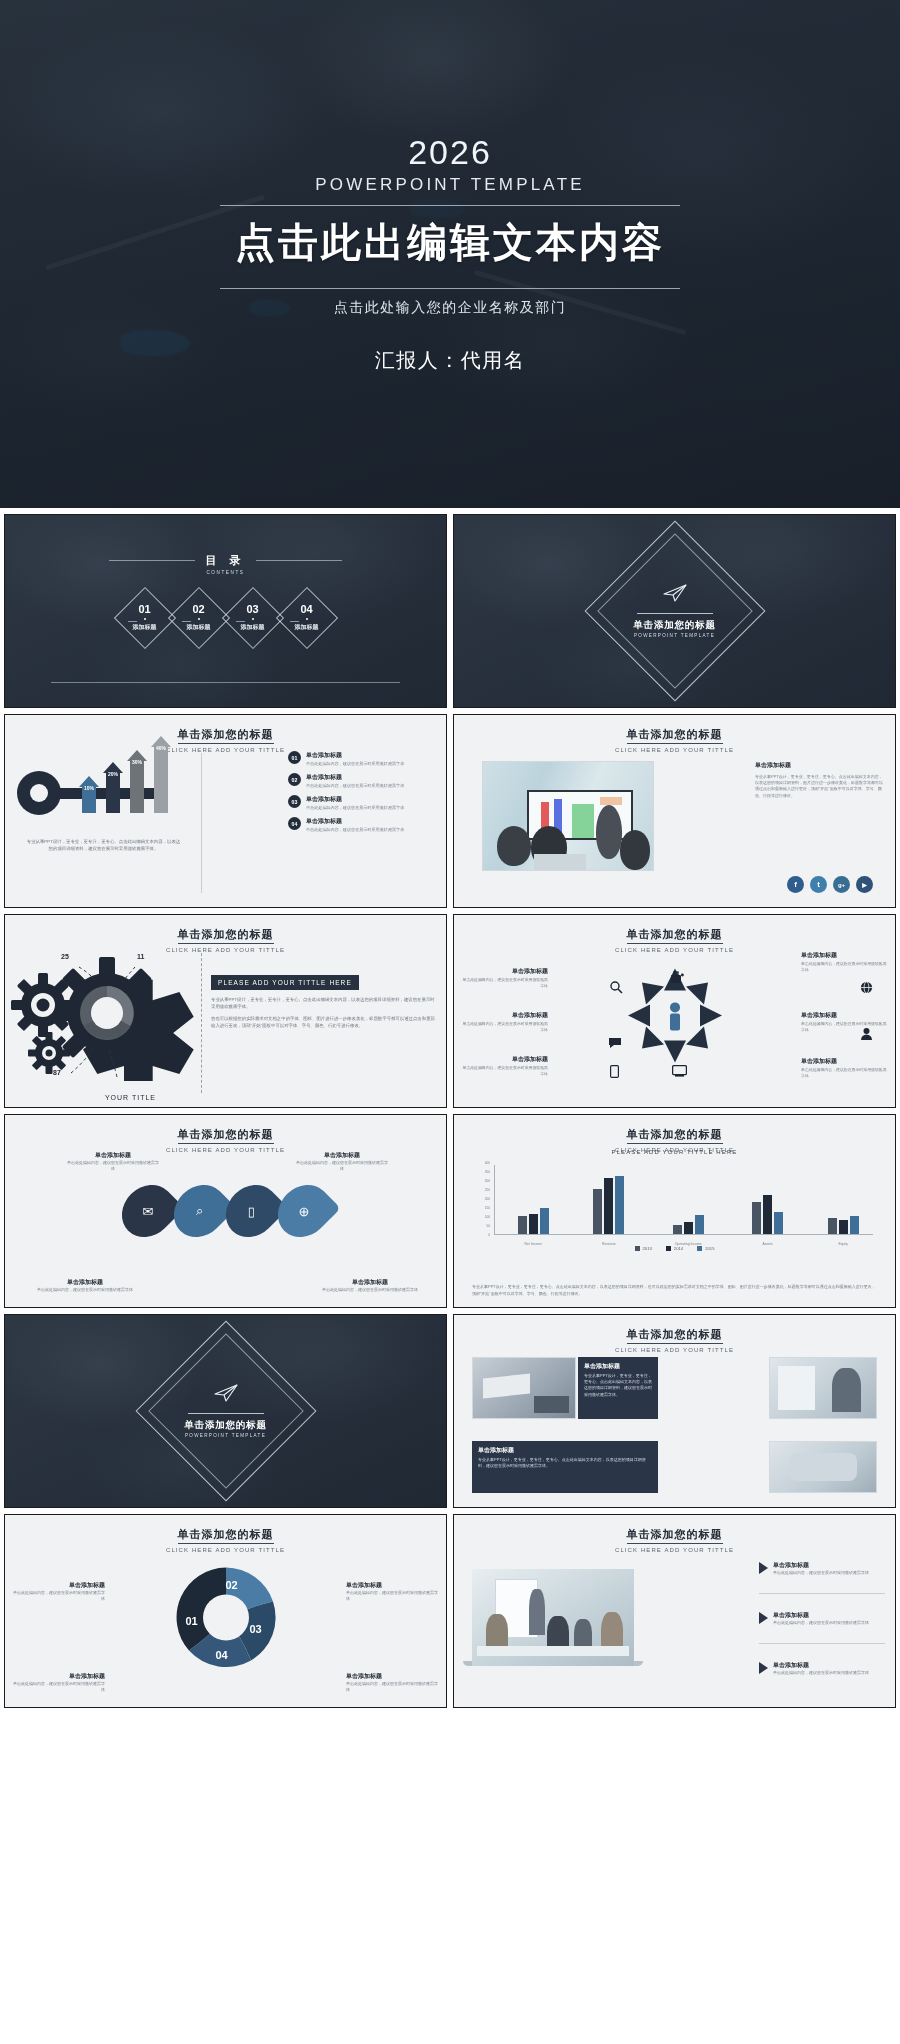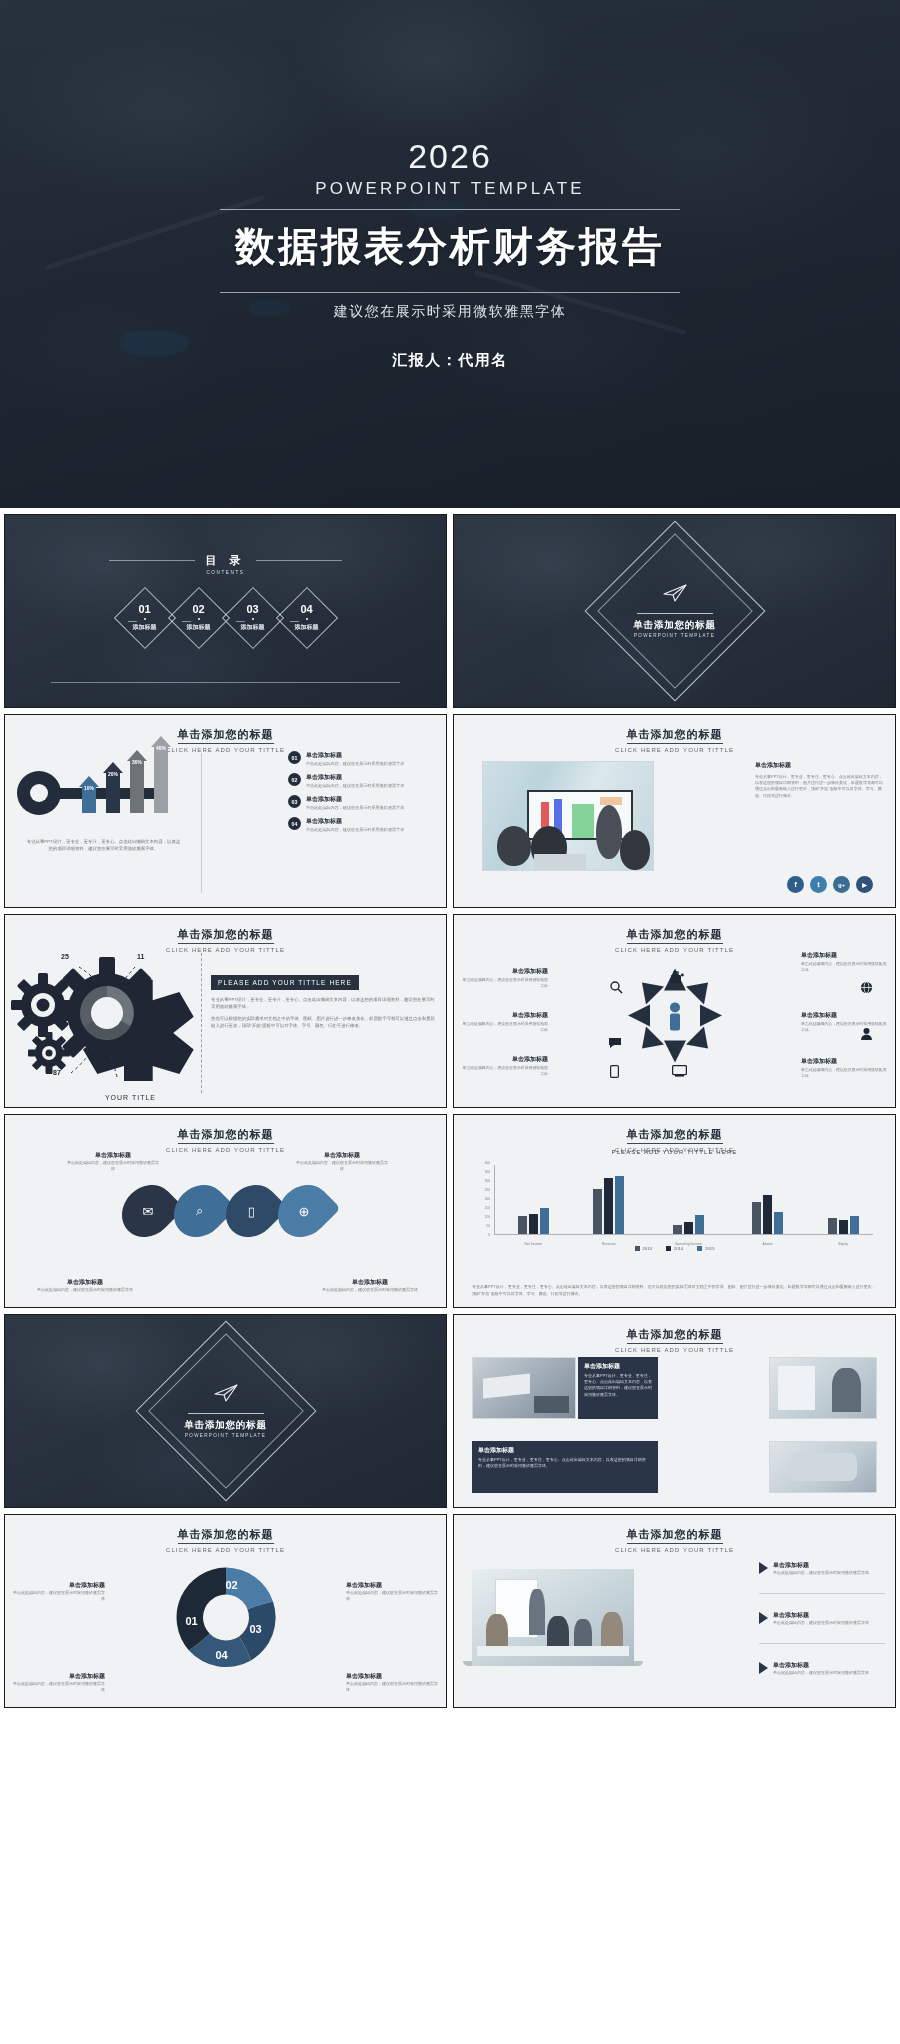--- a/index.html
+++ b/index.html
@@ -34,21 +34,21 @@
     align-items:center; justify-content:center; color:#fff; text-align:center;
   }
   .year { font-size:34px; font-weight:300; letter-spacing:2px; line-height:1.1; color:#f2f5f8; }
   .pt-sub { font-size:17px; font-weight:300; letter-spacing:3.2px; color:#e5eaef; margin-top:4px; }
   .rule { width:460px; height:1px; background:rgba(225,232,238,.65); margin:10px 0 0; }
   .main-title {
     font-size:40px; font-weight:bold; letter-spacing:3px; color:#ffffff;
     margin:9px 0 8px; text-shadow:0 1px 3px rgba(0,0,0,.35);
   }
   .cover-org { font-size:14px; letter-spacing:1.5px; color:#dfe6ec; margin-top:10px; }
-  .cover-presenter { font-size:15px; font-weight:bold; letter-spacing:1.5px; color:#ffffff; margin-top:30px; }
+  .cover-presenter { font-size:20px; font-weight:normal; letter-spacing:1.5px; color:#ffffff; margin-top:30px; }
 
   
   .grid { display:grid; grid-template-columns:1fr 1fr; gap:6px; padding:6px 4px 6px 4px; }
   .slide {
     position:relative; width:100%; height:194px; overflow:hidden;
     border:1px solid #1c1c1c; background:#f1f2f3;
   }
   .slide.dark { background:#2b3340; }
   .slide .dbg {
     position:absolute; inset:0;
@@ -180,23 +180,23 @@
     <div class="blob" style="left:120px;top:330px;width:70px;height:26px;"></div>
     <div class="blob" style="left:250px;top:300px;width:40px;height:16px;opacity:.7"></div>
     <div class="blob" style="left:410px;top:200px;width:55px;height:18px;opacity:.5"></div>
     <div class="streak" style="left:40px;top:230px;width:230px;height:5px;"></div>
     <div class="streak" style="left:470px;top:300px;width:220px;height:5px;transform:rotate(16deg);"></div>
     <div class="tint"></div>
     <div class="cover-inner">
       <div class="year">2026</div>
       <div class="pt-sub">POWERPOINT TEMPLATE</div>
       <div class="rule"></div>
-      <div class="main-title">数据报表分析财务报告</div>
+      <div class="main-title">点击此出编辑文本内容</div>
       <div class="rule"></div>
-      <div class="cover-org">建议您在展示时采用微软雅黑字体</div>
+      <div class="cover-org">点击此处输入您的企业名称及部门</div>
       <div class="cover-presenter">汇报人：代用名</div>
     </div>
   </section>
 
   <div class="grid">
 
     <div class="slide dark">
       <div class="dbg"></div>
       <div class="dtint"></div>
       <div class="toc-title-wrap">

